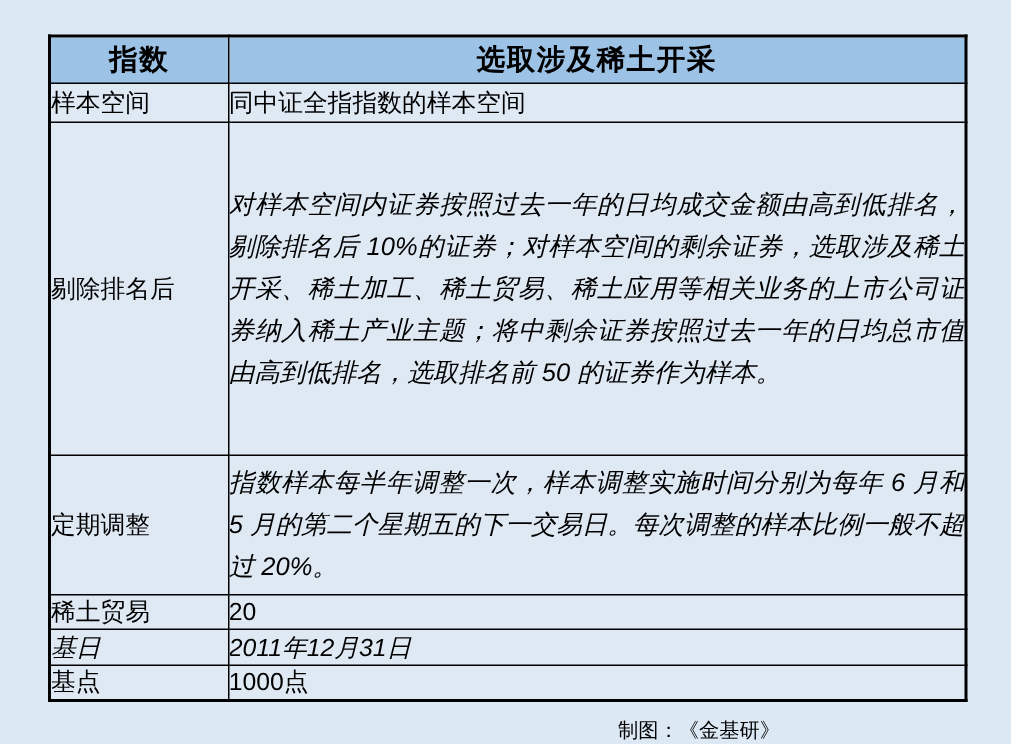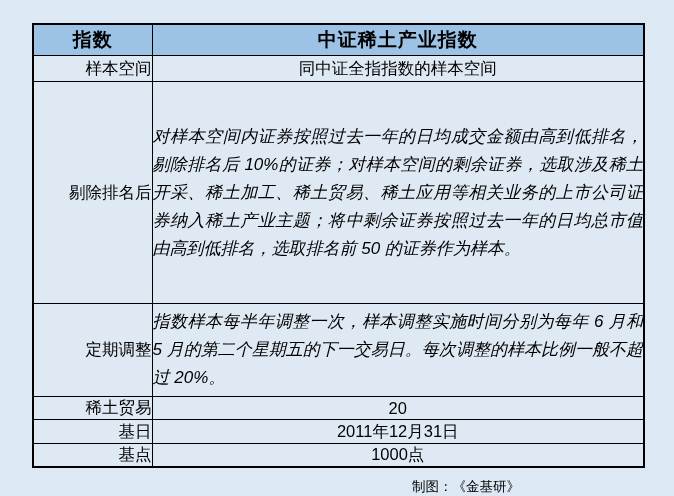--- a/index.html
+++ b/index.html
@@ -40,40 +40,39 @@
   col.c2 { width: 492px; }
   tr.header-row th {
     background: #9cc2e5;
     font-size: 19px;
     font-weight: bold;
     height: 30px;
     text-align: center;
     letter-spacing: 1px;
   }
   td.label-cell {
-    text-align: right;
+    text-align: left;
     font-size: 16.5px;
   }
   td.value-center {
-    text-align: center;
     font-size: 16.5px;
     border-radius: 10px;
   }
   td.value-para {
     text-align: justify;
     font-size: 17px;
     line-height: 28px;
     padding: 6px 10px 6px 12px;
     font-style: italic;
   }
   tr.row-space   { height: 26px; }
   tr.row-method  { height: 222px; }
   tr.row-adjust  { height: 93px; }
   tr.row-count   { height: 23px; }
-  tr.row-basedate{ height: 24px; }
+  tr.row-basedate{ height: 24px; font-style: italic; }
   tr.row-basept  { height: 22px; padding-left: 22px; }
   .caption {
     position: absolute;
     right: 14px;
     top: 478px;
     font-size: 13.5px;
     color: #000;
   }
 </style>
 </head>
@@ -83,21 +82,21 @@
 
   <table class="index-table">
     <colgroup>
         <col class="c1">
         <col class="c2">
       </colgroup>
 
     <tbody>
         <tr class="header-row">
       <th>指数</th>
-      <th>中证稀土产业指数</th>
+      <th>选取涉及稀土开采</th>
     </tr>
 
     <tr class="row-space">
       <td class="label-cell">样本空间</td>
       <td class="value-center">同中证全指指数的样本空间</td>
     </tr>
 
     <tr class="row-method">
       <td class="label-cell">剔除排名后</td>
       <td class="value-para">对样本空间内证券按照过去一年的日均成交金额由高到低排名，剔除排名后 10%的证券；对样本空间的剩余证券，选取涉及稀土开采、稀土加工、稀土贸易、稀土应用等相关业务的上市公司证券纳入稀土产业主题；将中剩余证券按照过去一年的日均总市值由高到低排名，选取排名前 50 的证券作为样本。</td>

